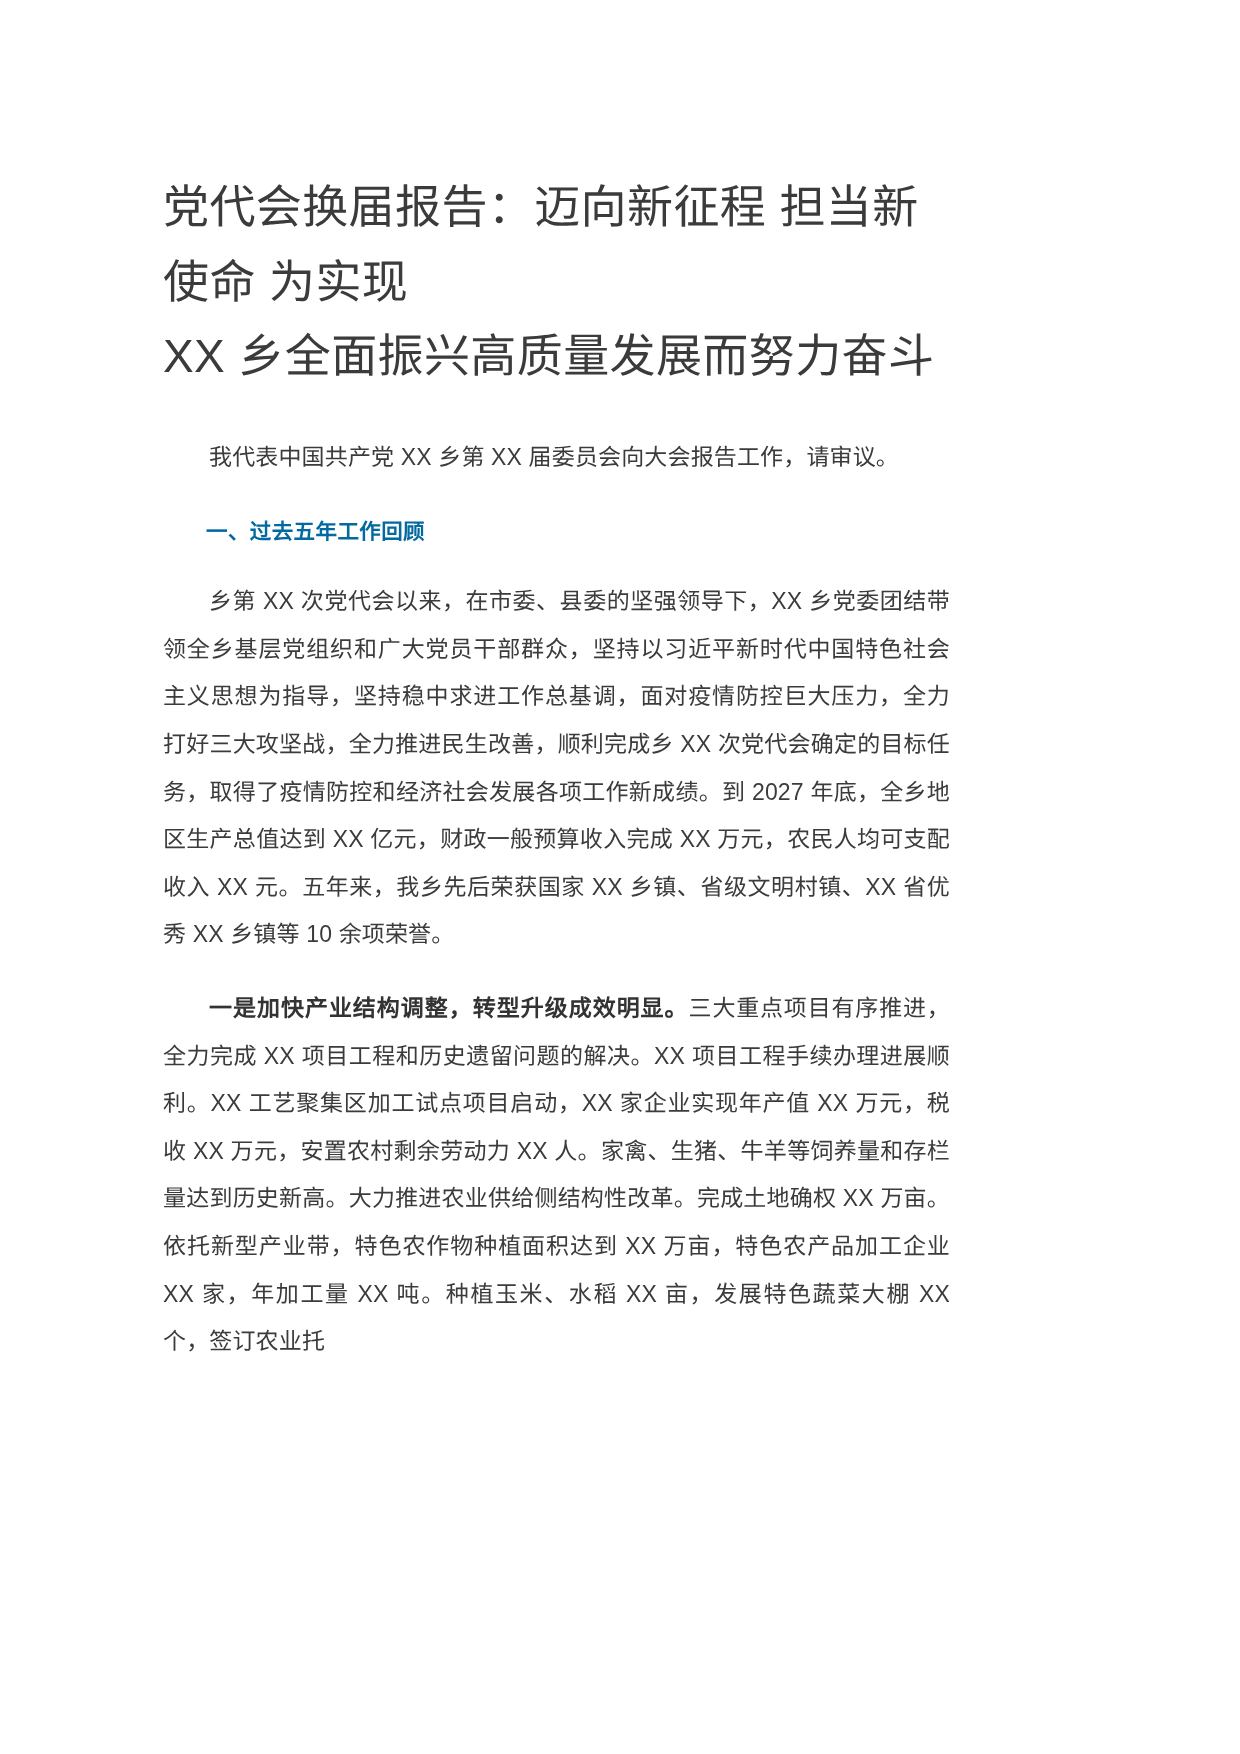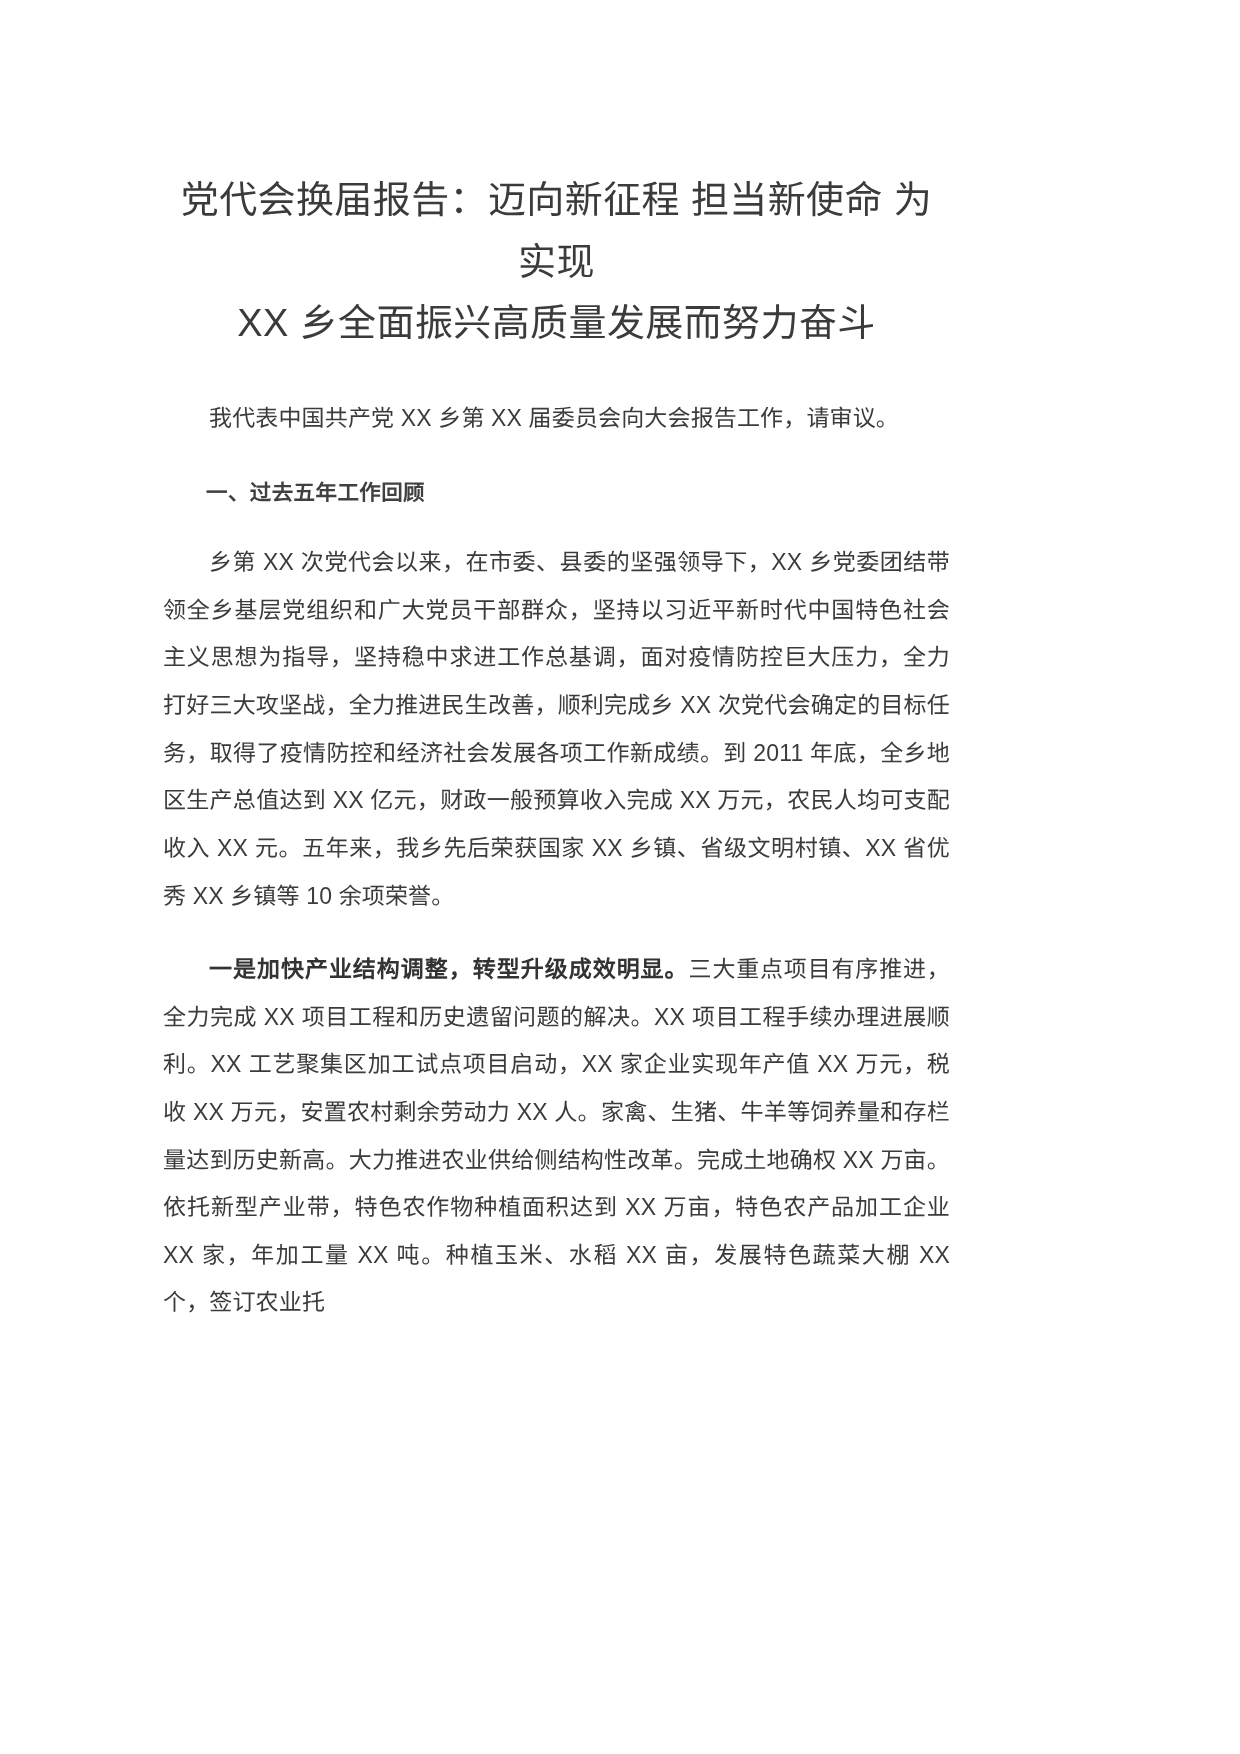--- a/index.html
+++ b/index.html
@@ -19,27 +19,27 @@
   .page {
     position: relative;
     width: 1240px;
     height: 1754px;
     box-sizing: border-box;
     padding: 170px 290px 0 163px;
     background: #ffffff;
     overflow: hidden;
   }
   .doc-title {
-    font-size: 38px;
+    font-size: 46px;
     font-weight: 400;
     line-height: 1.62;
     letter-spacing: 0.4px;
     color: #3b3b3b;
     margin: 0 0 40px 0;
-    text-align: center;
+    text-align: left;
     max-width: 800px;
   }
   .salutation {
     font-size: 21.5px;
     line-height: 1.9;
     color: #3b3b3b;
     margin: 0 0 36px 0;
     letter-spacing: 0.2px;
   }
   .body-para {
@@ -49,21 +49,21 @@
     margin: 0 0 26px 0;
     text-align: justify;
     text-justify: inter-ideograph;
     text-indent: 2em;
     letter-spacing: 0.15px;
   }
   .section-heading {
     font-size: 21.5px;
     line-height: 2.0;
     font-weight: bold;
-    color: #404040;
+    color: #0369a1;
     margin: 0 0 24px 0;
     text-indent: 2em;
     letter-spacing: 0.4px;
   }
   .lead-bold {
     font-weight: bold;
     color: #333333;
     letter-spacing: 0.3px;
     font-family: Liberation Serif, serif;
   }
@@ -79,19 +79,19 @@
   <h1 class="doc-title">
     <span>党代会换届报告：迈向新征程 担当新使命 为实现</span><br>
     <span>XX 乡全面振兴高质量发展而努力奋斗</span>
   </h1>
 
 
   <p class="body-para tight">我代表中国共产党 XX 乡第 XX 届委员会向大会报告工作，请审议。</p>
 
   <p class="section-heading">一、过去五年工作回顾</p>
 
-  <p class="body-para">乡第 XX 次党代会以来，在市委、县委的坚强领导下，XX 乡党委团结带领全乡基层党组织和广大党员干部群众，坚持以习近平新时代中国特色社会主义思想为指导，坚持稳中求进工作总基调，面对疫情防控巨大压力，全力打好三大攻坚战，全力推进民生改善，顺利完成乡 XX 次党代会确定的目标任务，取得了疫情防控和经济社会发展各项工作新成绩。到 2011 年底，全乡地区生产总值达到 XX 亿元，财政一般预算收入完成 XX 万元，农民人均可支配收入 XX 元。五年来，我乡先后荣获国家 XX 乡镇、省级文明村镇、XX 省优秀 XX 乡镇等 10 余项荣誉。</p>
+  <p class="body-para">乡第 XX 次党代会以来，在市委、县委的坚强领导下，XX 乡党委团结带领全乡基层党组织和广大党员干部群众，坚持以习近平新时代中国特色社会主义思想为指导，坚持稳中求进工作总基调，面对疫情防控巨大压力，全力打好三大攻坚战，全力推进民生改善，顺利完成乡 XX 次党代会确定的目标任务，取得了疫情防控和经济社会发展各项工作新成绩。到 2027 年底，全乡地区生产总值达到 XX 亿元，财政一般预算收入完成 XX 万元，农民人均可支配收入 XX 元。五年来，我乡先后荣获国家 XX 乡镇、省级文明村镇、XX 省优秀 XX 乡镇等 10 余项荣誉。</p>
 
   <p class="body-para">
     <span class="lead-bold">一是加快产业结构调整，转型升级成效明显。</span><span>三大重点项目有序推进，全力完成 XX 项目工程和历史遗留问题的解决。XX 项目工程手续办理进展顺利。XX 工艺聚集区加工试点项目启动，XX 家企业实现年产值 XX 万元，税收 XX 万元，安置农村剩余劳动力 XX 人。家禽、生猪、牛羊等饲养量和存栏量达到历史新高。大力推进农业供给侧结构性改革。完成土地确权 XX 万亩。依托新型产业带，特色农作物种植面积达到 XX 万亩，特色农产品加工企业 XX 家，年加工量 XX 吨。种植玉米、水稻 XX 亩，发展特色蔬菜大棚 XX 个，签订农业托</span>
   </p>
 
 </div>
 
 </body></html>

